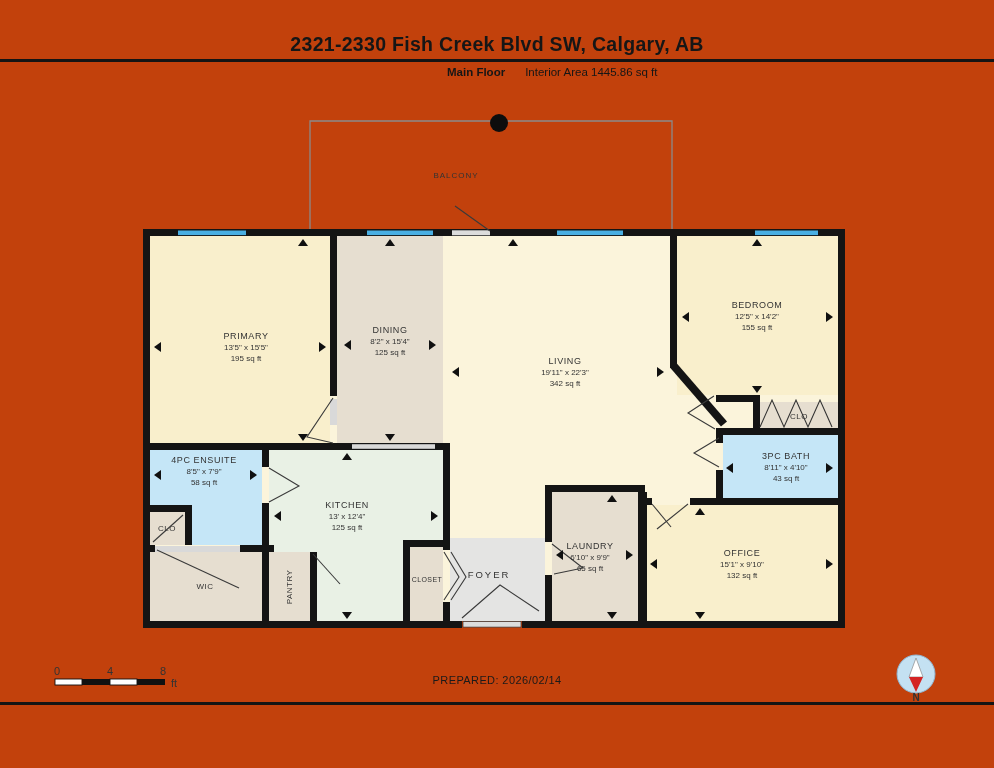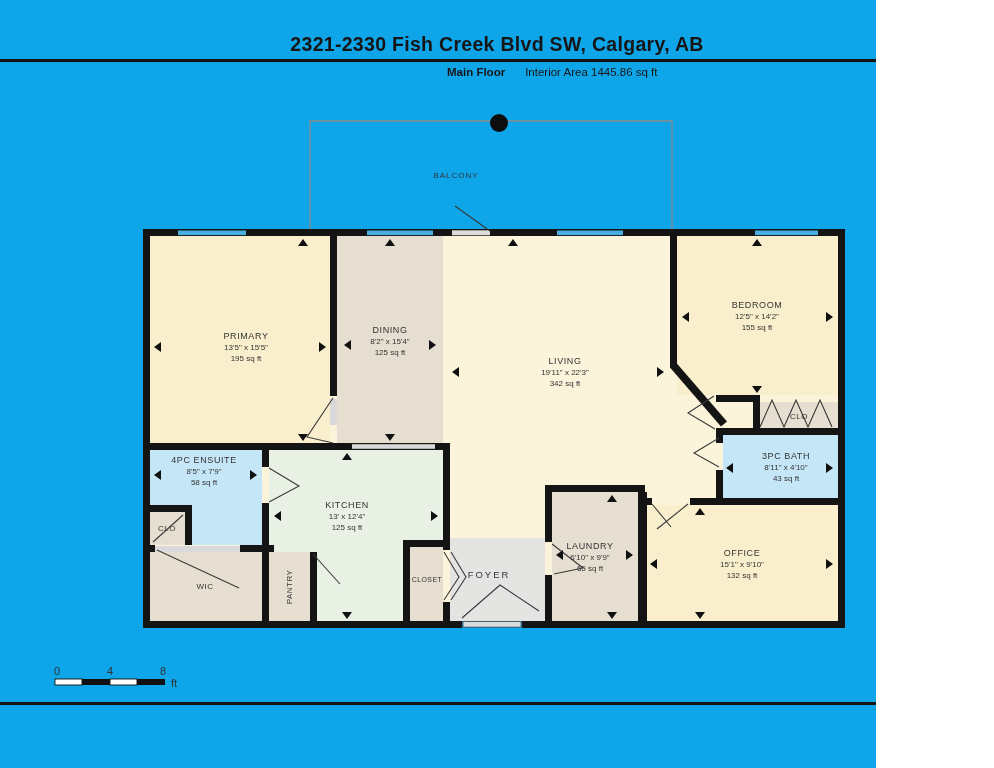--- a/index.html
+++ b/index.html
@@ -1,16 +1,16 @@
 <!DOCTYPE html>
 <html><head>
 <meta charset="utf-8">
 <style>
   html,body{margin:0;padding:0;}
-  .page{position:relative;width:876px;height:768px;background:#0ea5e9;overflow:hidden;
+  .page{position:relative;width:994px;height:768px;background:#c2410c;overflow:hidden;
         font-family:"Liberation Sans",sans-serif;color:#111;}
   .title{position:absolute;top:33px;left:0;width:994px;text-align:center;
          font-size:19.5px;font-weight:bold;letter-spacing:.3px;color:#161616;}
   .rule{position:absolute;left:0;width:994px;height:2.5px;background:#141414;}
   .rule-top{top:59px;}
   .rule-bottom{top:702px;}
   .subtitle{position:absolute;top:66px;left:447px;font-size:11.5px;color:#161616;white-space:nowrap;}
   .subtitle .floor{font-weight:bold;margin-right:20px;}
   .prepared{position:absolute;top:674px;left:0;width:994px;text-align:center;
             font-size:11px;letter-spacing:.4px;color:#1a1a1a;}
@@ -223,14 +223,15 @@
     </g>
 
     <g>
       <circle cx="916" cy="674" r="19" fill="#C4E1F2" stroke="#90B9D6" stroke-width="1"></circle>
       <polygon points="916,658 909,677 923,677" fill="#ffffff" stroke="#8a8a8a" stroke-width="0.7"></polygon>
       <polygon points="909,677 923,677 916,692" fill="#D42424"></polygon>
       <text x="916" y="701" font-size="10" font-weight="bold" text-anchor="middle" fill="#111">N</text>
     </g>
   </svg>
 
+  <div class="prepared">PREPARED: 2026/02/14</div>
   <div class="rule rule-bottom"></div>
 </div>
 
 </body></html>

